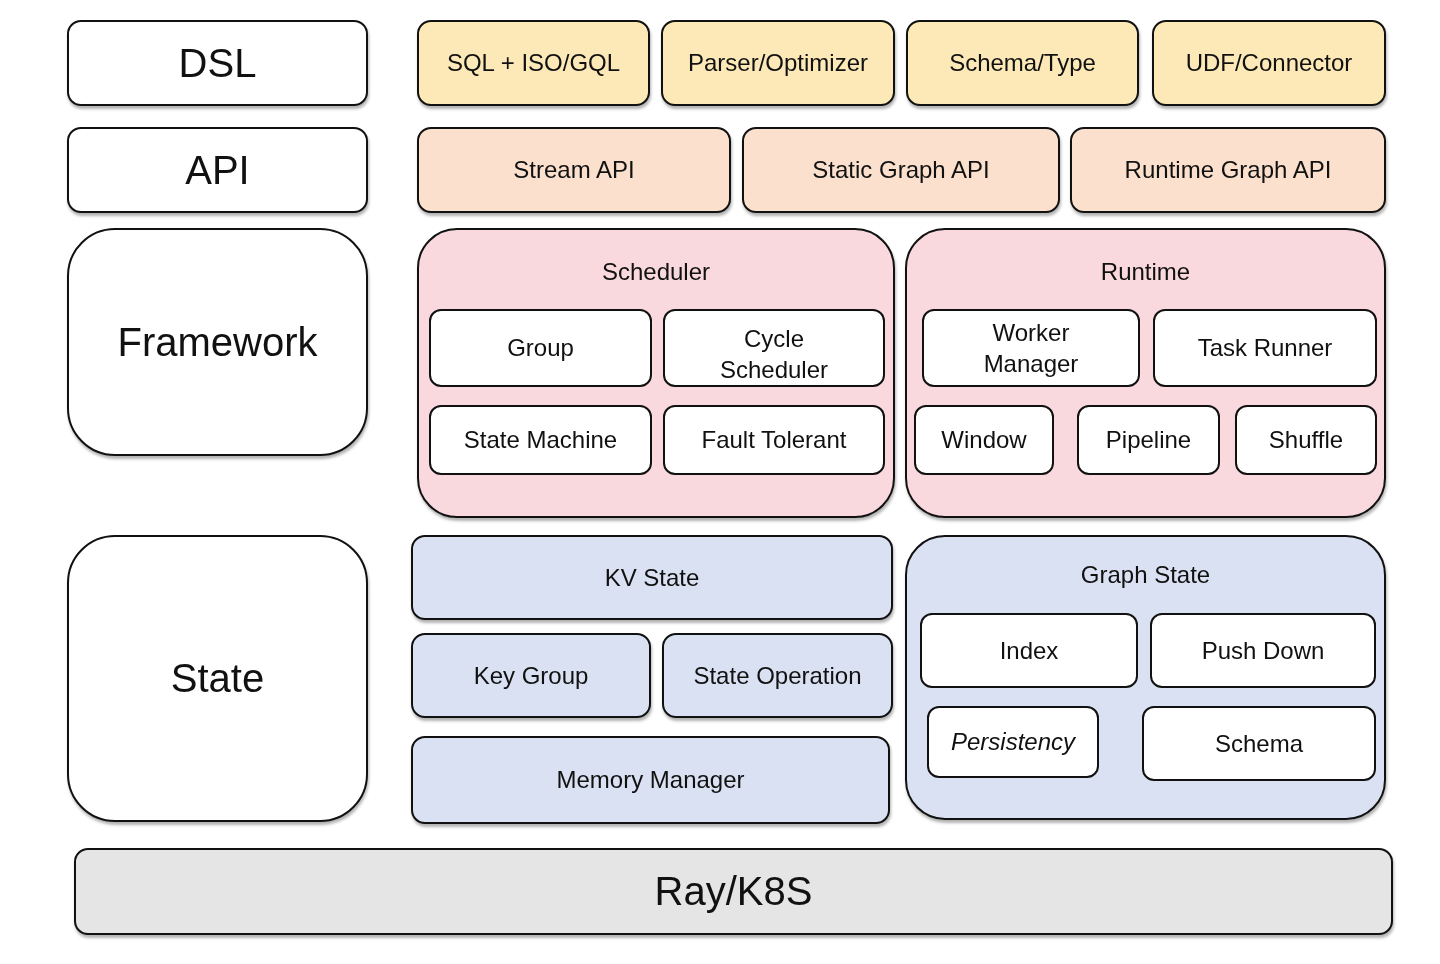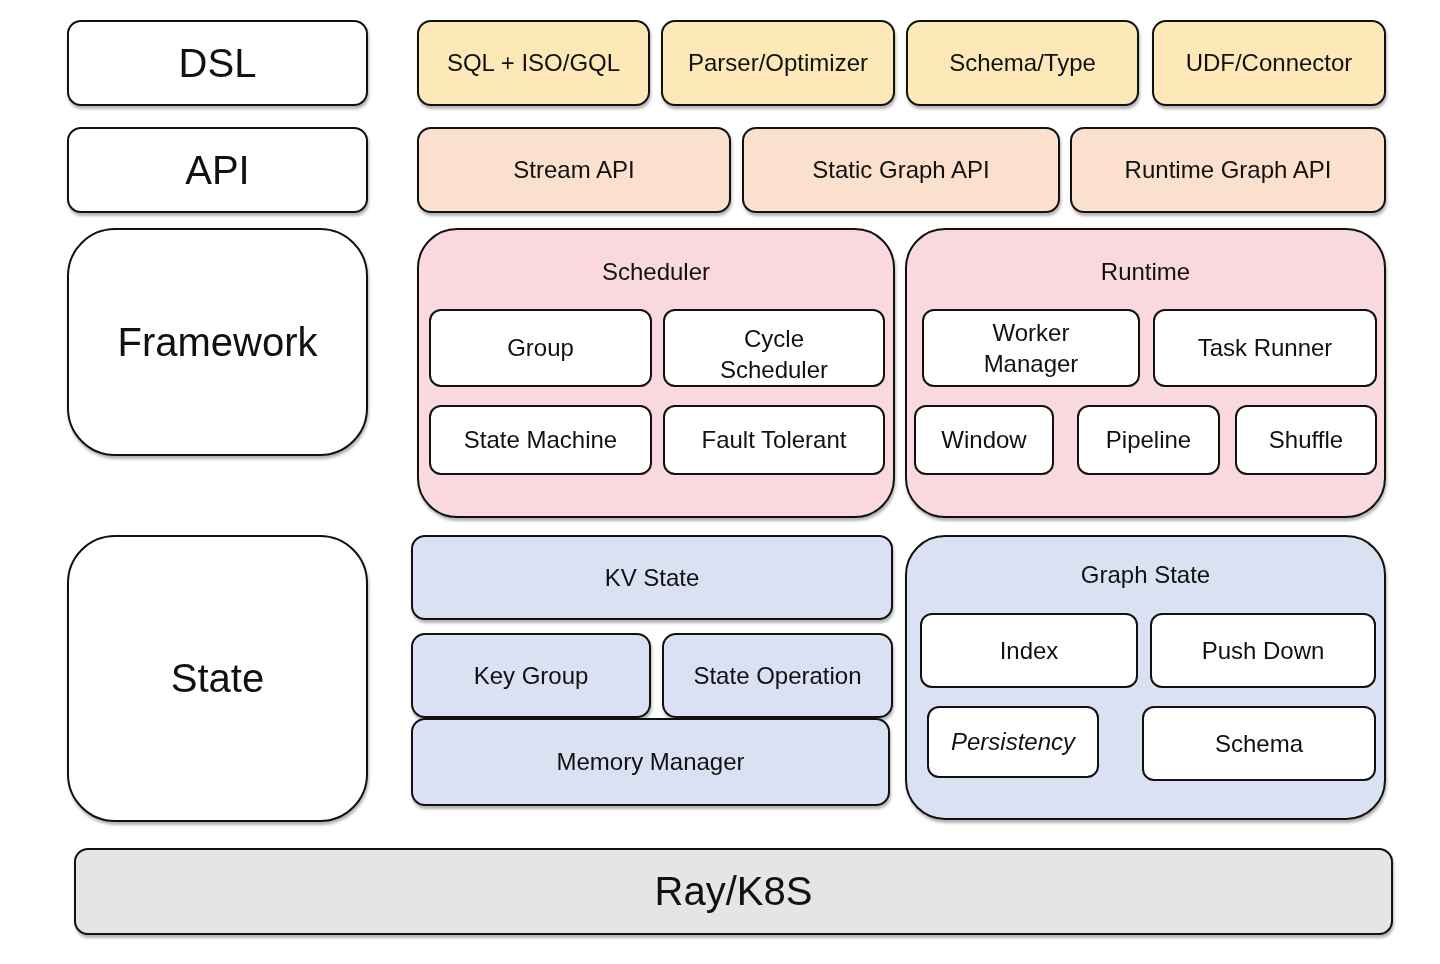--- a/index.html
+++ b/index.html
@@ -106,21 +106,21 @@
 
   <div class="box r14 shadow md" style="left: 411px; top: 535px; width: 482px; height: 85px; background-color: rgb(218, 225, 242);">
     <span>KV State</span>
   </div>
   <div class="box r14 shadow md" style="left: 411px; top: 633px; width: 240px; height: 85px; background-color: rgb(218, 225, 242);">
     <span>Key Group</span>
   </div>
   <div class="box r14 shadow md" style="left: 662px; top: 633px; width: 231px; height: 85px; background-color: rgb(218, 225, 242);">
     <span>State Operation</span>
   </div>
-  <div class="box r14 shadow md" style="left: 411px; top: 718px; width: 479px; height: 88px; background-color: rgb(218, 225, 242);">
+  <div class="box r14 shadow md" style="left: 411px; top: 736px; width: 479px; height: 88px; background-color: rgb(218, 225, 242);">
     <span>Memory Manager</span>
   </div>
 
   <div class="container r40 shadow" style="left: 905px; top: 535px; width: 481px; height: 285px; background-color: rgb(218, 225, 242);">
     <div class="container-title" style="top:24px;">Graph State</div>
     <div class="inner" style="left:13px;top:76px;width:218px;height:75px;">
       <span>Index</span>
     </div>
     <div class="inner" style="left:243px;top:76px;width:226px;height:75px;align-items:center;">
       <span>Push Down</span>

